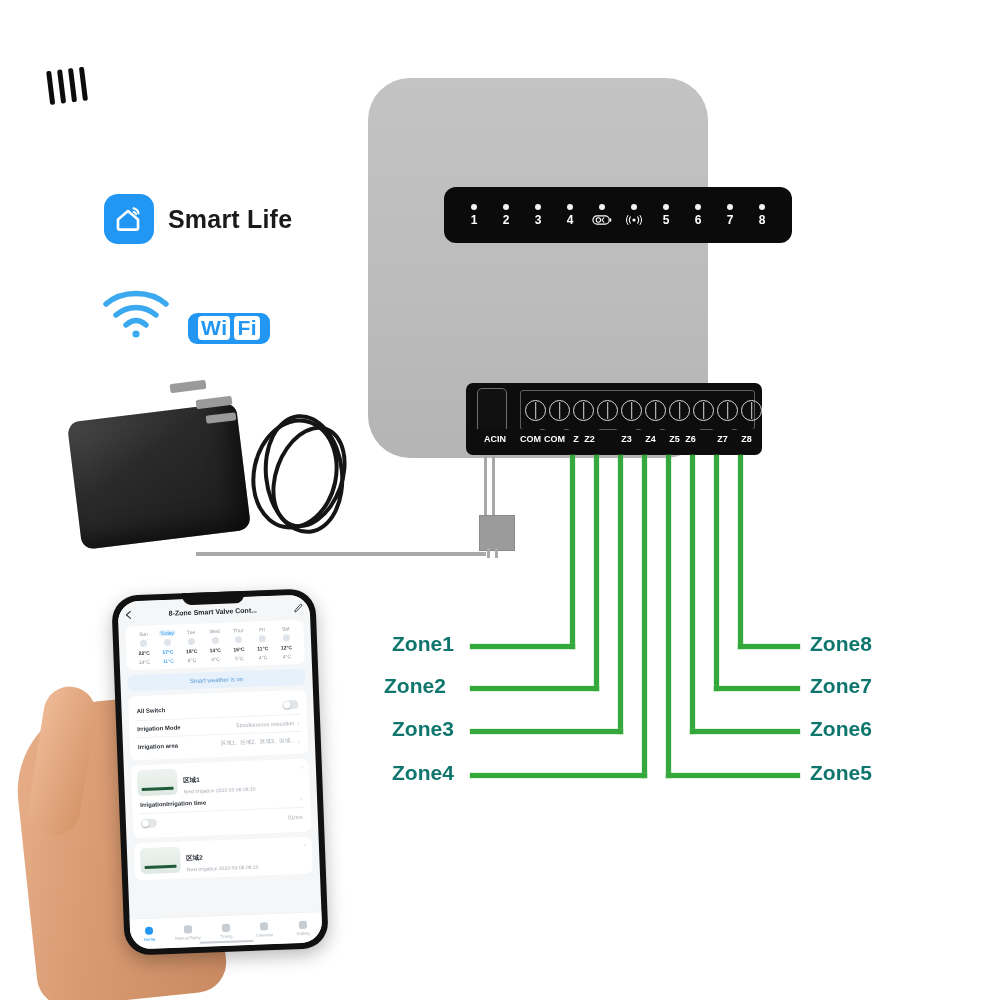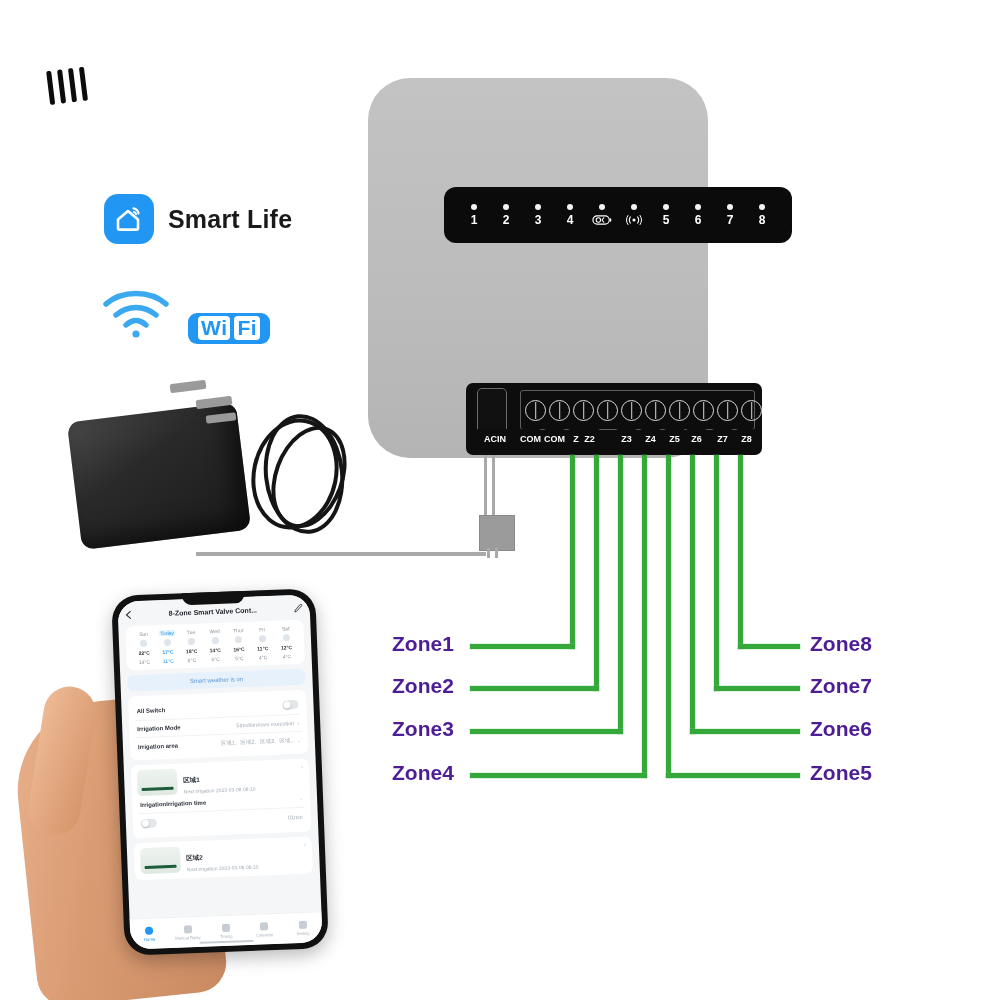--- a/index.html
+++ b/index.html
@@ -56,21 +56,21 @@
        display:flex;align-items:center;justify-content:center;border-radius:2px;}
   .pad.wide{width:38px;}
   .pad.narrow{width:21px;}
 
   
   .wire{position:absolute;background:#34a83a;box-shadow:0 0 0 .5px rgba(120,200,120,.45);}
   .wire.v{width:5px;}
   .wire.h{height:5px;}
 
   
-  .zone-label{position:absolute;font-size:21px;font-weight:bold;color:#4c1d95;white-space:nowrap;}
+  .zone-label{position:absolute;font-size:21px;font-weight:bold;color:#0f766e;white-space:nowrap;}
   .mainpower{position:absolute;text-align:center;font-size:14px;font-weight:bold;color:#111;line-height:1.25;white-space:nowrap;}
 
   
   .adapter-body{
     position:absolute;left:74px;top:412px;width:170px;height:128px;
     background:linear-gradient(150deg,#4a4a4a 0%,#2a2a2a 38%,#1a1a1a 100%);
     border-radius:12px;transform:rotate(-7deg);
     box-shadow:inset -12px -10px 22px rgba(0,0,0,.55);
   }
   .adapter-vent{position:absolute;left:48px;top:68px;width:52px;height:34px;transform:rotate(-7deg);}
@@ -231,21 +231,21 @@
     </div>
     <div class="pads">
       <span class="pad wide" style="left:10px;">ACIN</span>
       <span class="pad narrow" style="left:54px;">COM</span>
       <span class="pad narrow" style="left:78px;">COM</span>
       <span class="pad narrow" style="left:102px;">Z1</span>
       <span class="pad narrow" style="left:113px;">Z2</span>
       <span class="pad narrow" style="left:150px;">Z3</span>
       <span class="pad narrow" style="left:174px;">Z4</span>
       <span class="pad narrow" style="left:198px;">Z5</span>
-      <span class="pad narrow" style="left:220px;">Z6</span>
+      <span class="pad narrow" style="left:214px;">Z6</span>
       <span class="pad narrow" style="left:246px;">Z7</span>
       <span class="pad narrow" style="left:270px;">Z8</span>
     </div>
   </div>
 
   <div class="wire v" style="left:570px;top:455px;height:194px;"></div>
   <div class="wire h" style="left:470px;top:644px;width:105px;"></div>
 
   <div class="wire v" style="left:594px;top:455px;height:236px;"></div>
   <div class="wire h" style="left:470px;top:686px;width:129px;"></div>
@@ -262,21 +262,21 @@
   <div class="wire v" style="left:690px;top:455px;height:279px;"></div>
   <div class="wire h" style="left:690px;top:729px;width:110px;"></div>
 
   <div class="wire v" style="left:714px;top:455px;height:236px;"></div>
   <div class="wire h" style="left:714px;top:686px;width:86px;"></div>
 
   <div class="wire v" style="left:738px;top:455px;height:194px;"></div>
   <div class="wire h" style="left:738px;top:644px;width:62px;"></div>
 
   <div class="zone-label" style="left:392px;top:632px;">Zone1</div>
-  <div class="zone-label" style="left:392px;top:674px;">Zone2</div>
+  <div class="zone-label" style="left:384px;top:674px;">Zone2</div>
   <div class="zone-label" style="left:392px;top:717px;">Zone3</div>
   <div class="zone-label" style="left:392px;top:761px;">Zone4</div>
   <div class="zone-label" style="left:810px;top:632px;">Zone8</div>
   <div class="zone-label" style="left:810px;top:674px;">Zone7</div>
   <div class="zone-label" style="left:810px;top:717px;">Zone6</div>
   <div class="zone-label" style="left:810px;top:761px;">Zone5</div>
 
   <div class="adapter-body"></div>
   <div class="prong" style="left:170px;top:382px;width:36px;height:9px;"></div>
   <div class="prong" style="left:196px;top:398px;width:36px;height:9px;"></div>

